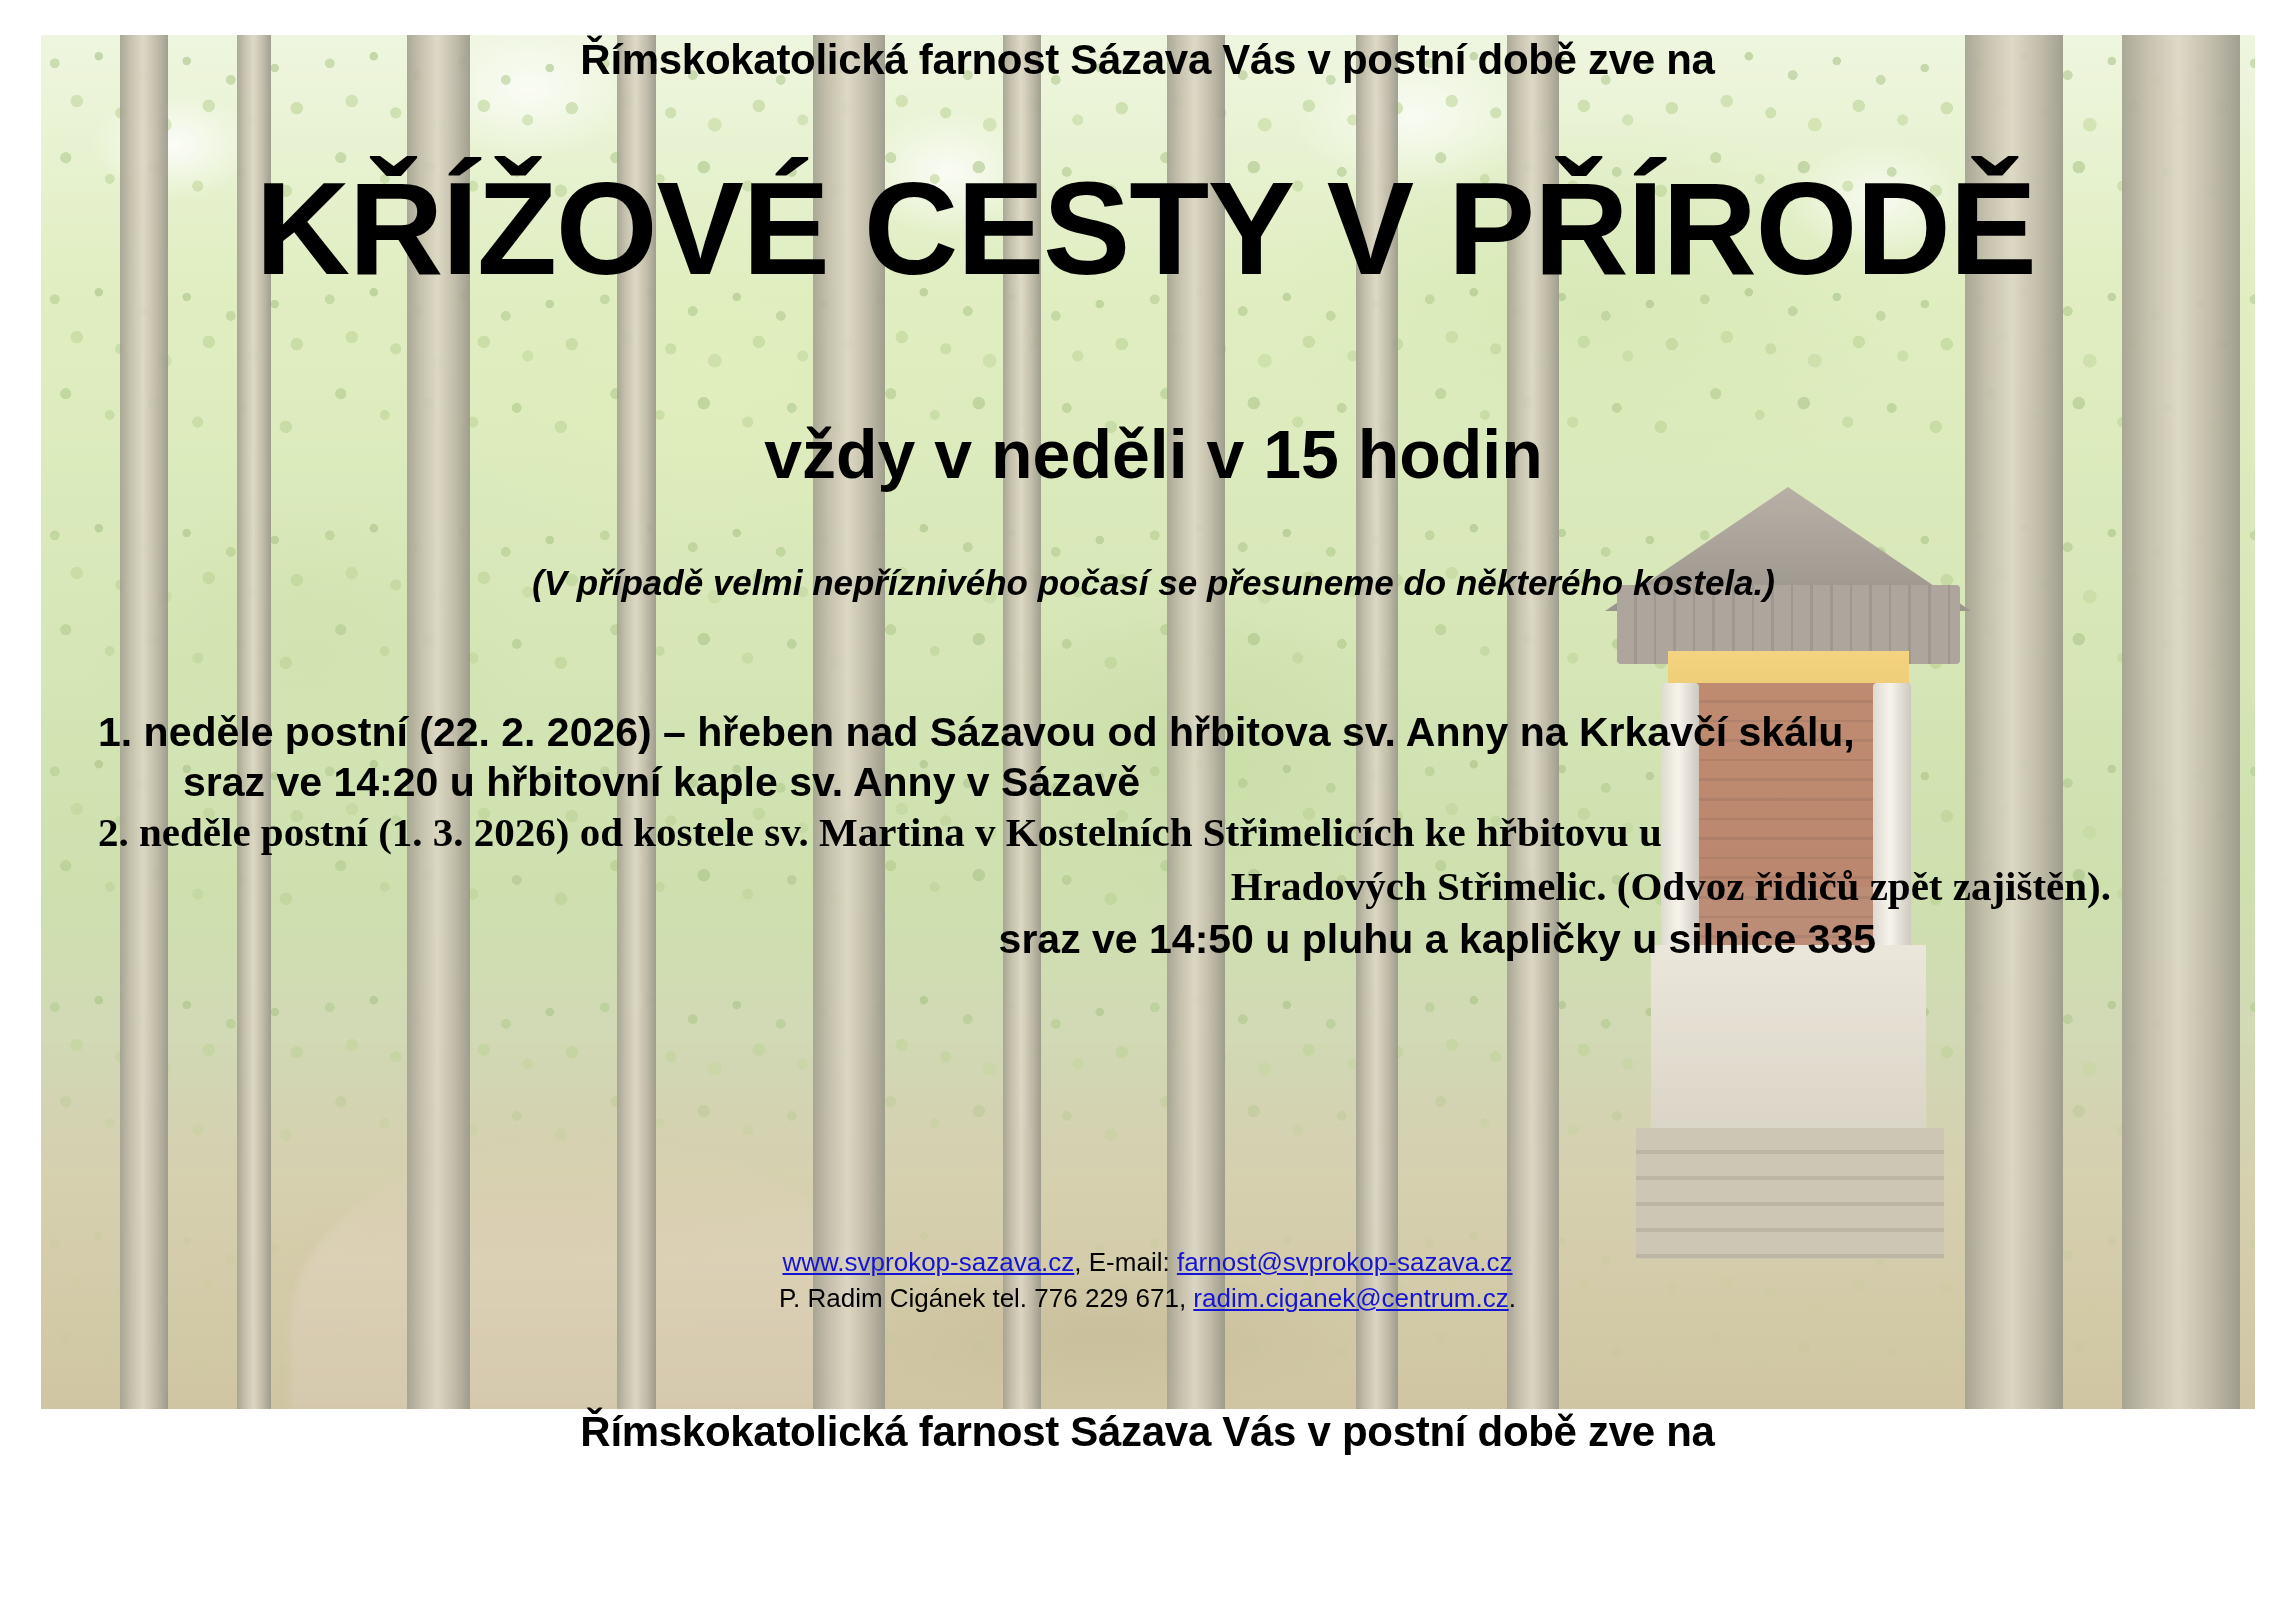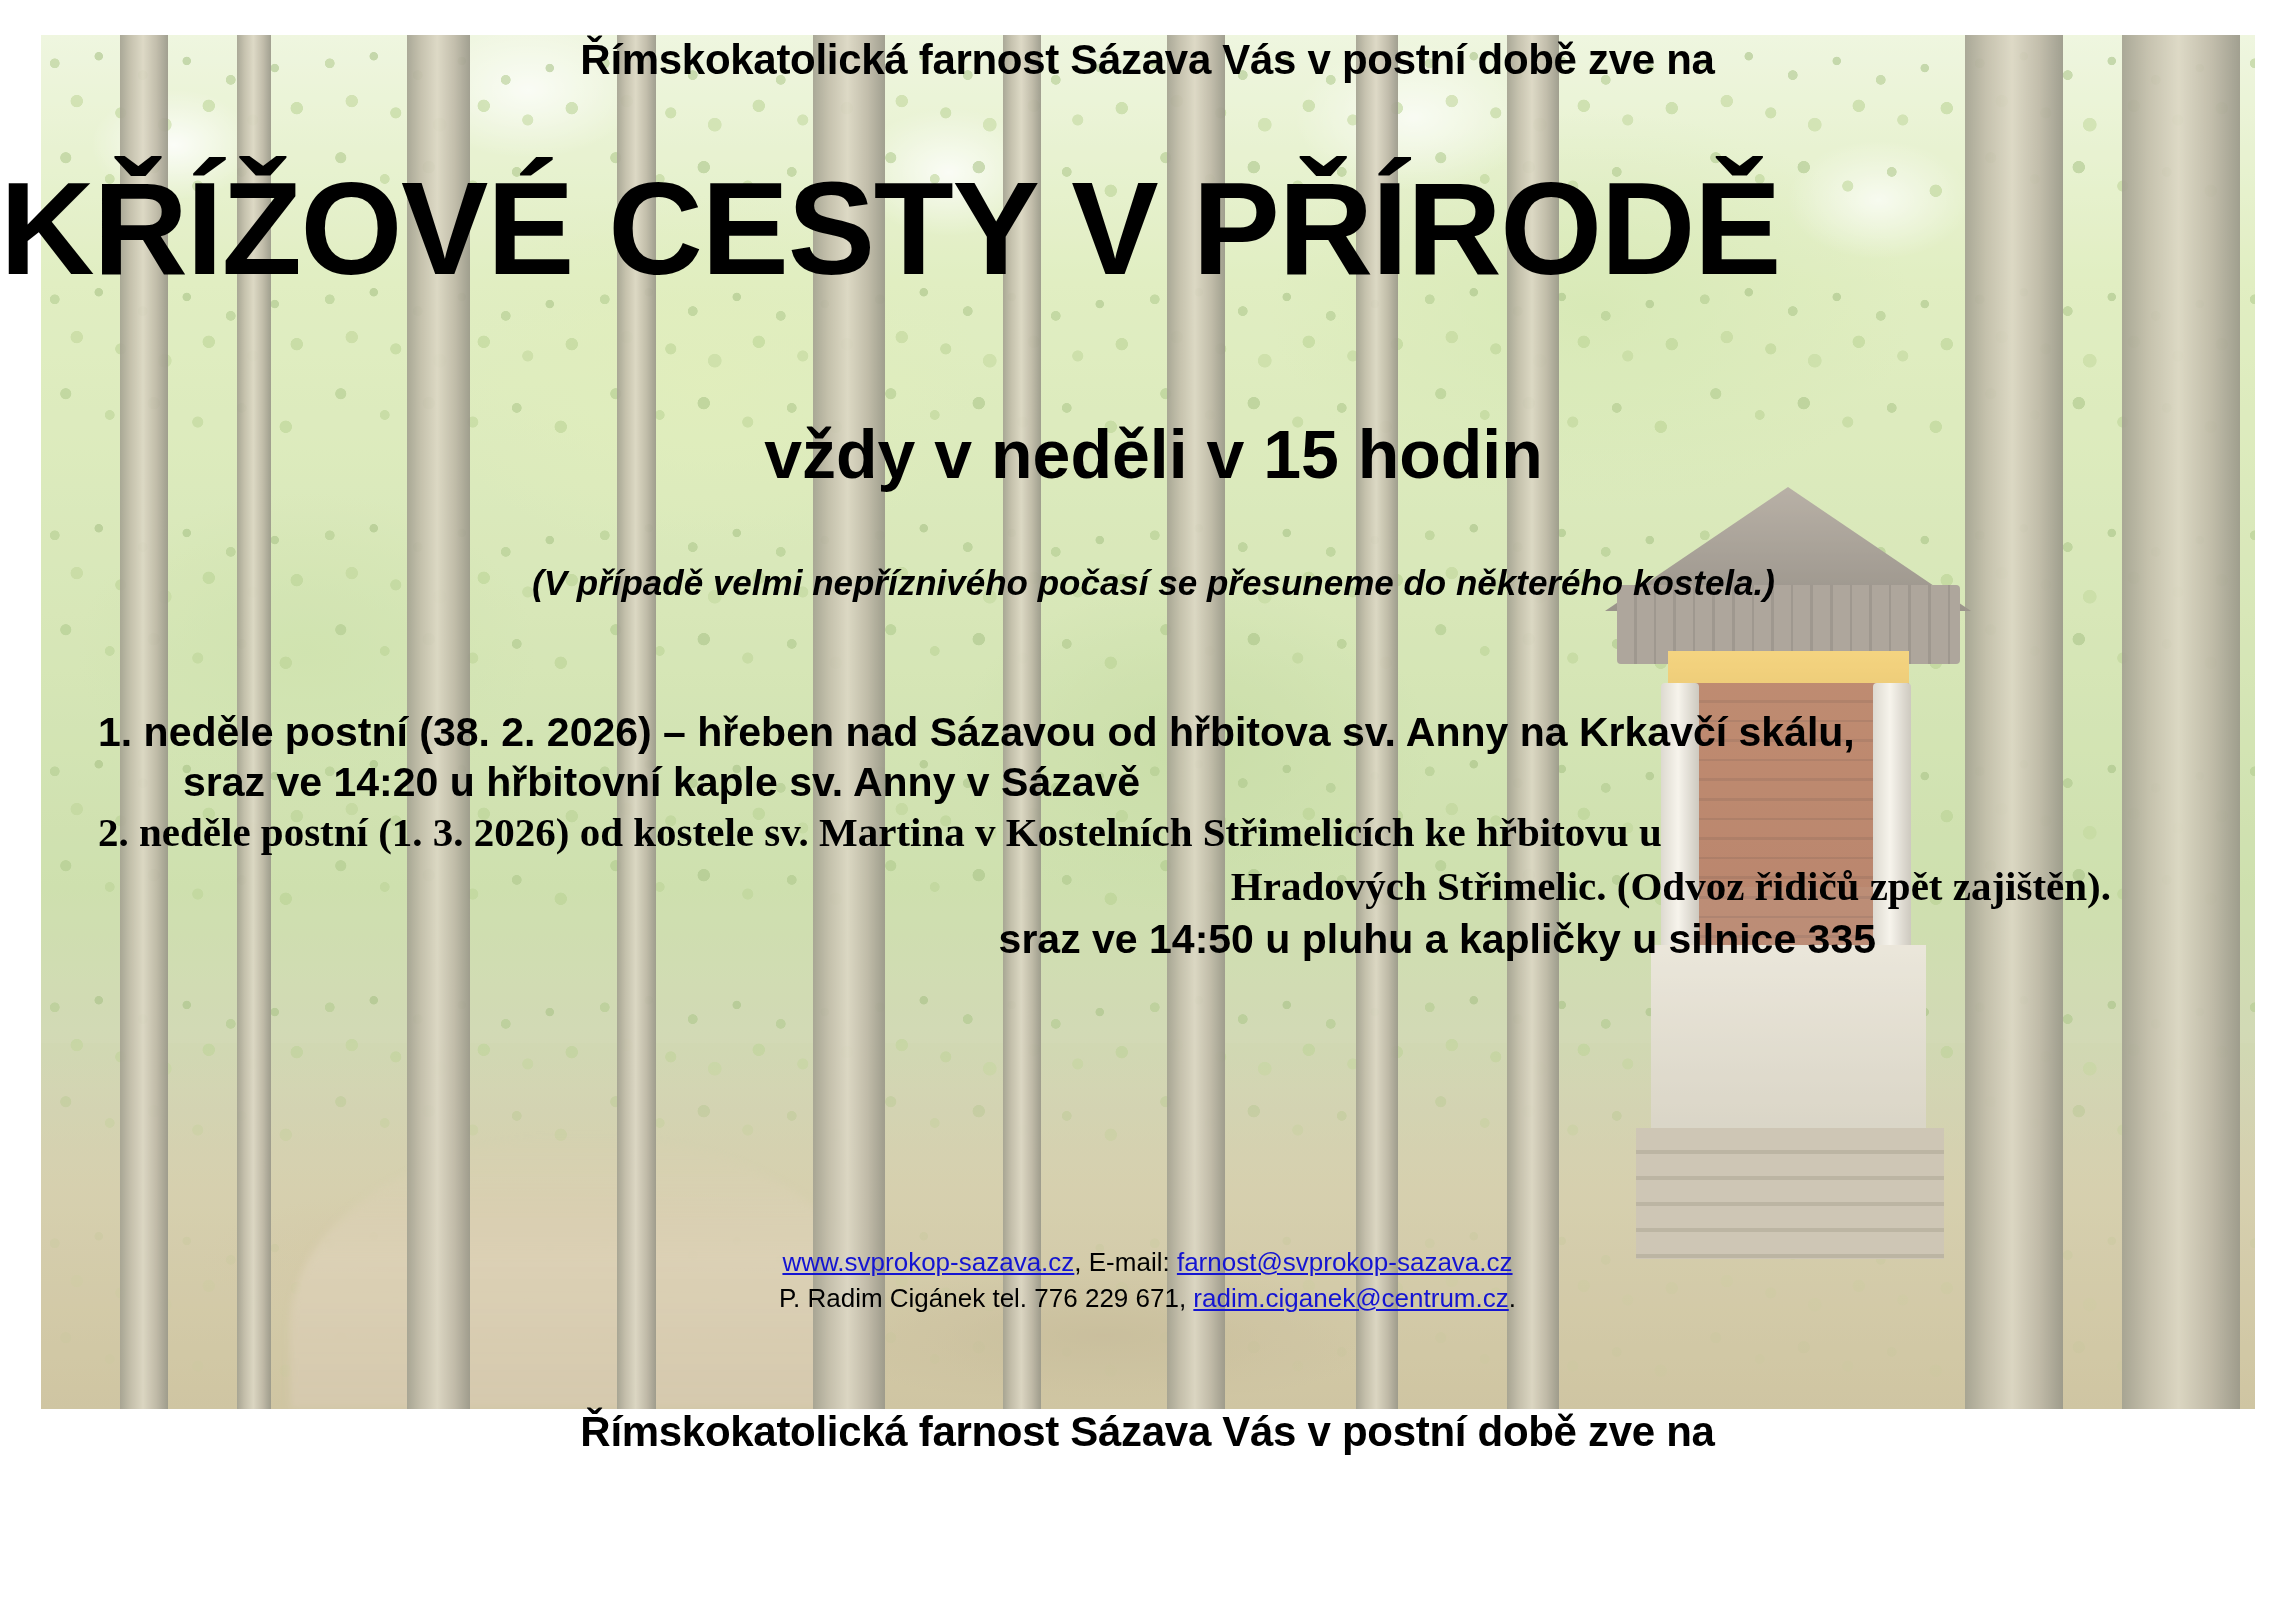--- a/index.html
+++ b/index.html
@@ -136,21 +136,21 @@
     position:absolute;left:0;right:0;text-align:center;
     font-weight:bold;color:#000;
     font-family:"Liberation Sans", sans-serif;
     white-space:nowrap;
   }
   #hdr-top{top:36px;font-size:42px;letter-spacing:-0.3px;}
   #hdr-bottom{top:1408px;font-size:42px;letter-spacing:-0.3px;}
 
   #main-title{
     position:absolute;left:0;right:4px;top:160px;
-    text-align:left;color:#000;font-weight:bold;
+    text-align:center;color:#000;font-weight:bold;
     font-size:131px;line-height:1.05;
     letter-spacing:-1.3px;
     font-family:"Liberation Sans", sans-serif;
     white-space:nowrap;
   }
   #subtitle{
     position:absolute;left:0;right:0;top:417px;
     text-align:center;color:#000;font-weight:bold;
     font-size:68px;line-height:1.1;
     font-family:"Liberation Sans", sans-serif;
@@ -257,21 +257,21 @@
 
     <div class="hdr" id="hdr-top">Římskokatolická farnost Sázava Vás v postní době zve na</div>
 
     <div id="main-title">KŘÍŽOVÉ CESTY V PŘÍRODĚ</div>
 
     <div id="subtitle">vždy v neděli v 15 hodin</div>
 
     <div id="note">(V případě velmi nepříznivého počasí se přesuneme do některého kostela.)</div>
 
     <div id="routes">
-      <div class="route-line sans al">1. neděle postní (38. 2. 2026) – hřeben nad Sázavou od hřbitova sv. Anny na Krkavčí skálu,</div>
+      <div class="route-line sans al">1. neděle postní (22. 2. 2026) – hřeben nad Sázavou od hřbitova sv. Anny na Krkavčí skálu,</div>
       <div class="route-line sans al ind1">sraz ve 14:20 u hřbitovní kaple sv. Anny v Sázavě</div>
 
       <div class="route-line serif al">2. neděle postní (1. 3. 2026) od kostele sv. Martina v Kostelních Střimelicích ke hřbitovu u</div>
       <div class="route-line serif ar ind2">Hradových Střimelic. (Odvoz řidičů zpět zajištěn).</div>
 
       <div class="route-line sans ar ind3">sraz ve 14:50 u pluhu a kapličky u silnice 335</div>
     </div>
 
     <div id="contact">
       <div class="line"><a class="lnk" href="#">www.svprokop-sazava.cz</a><span>, E-mail: </span><a class="lnk" href="#">farnost@svprokop-sazava.cz</a></div>

